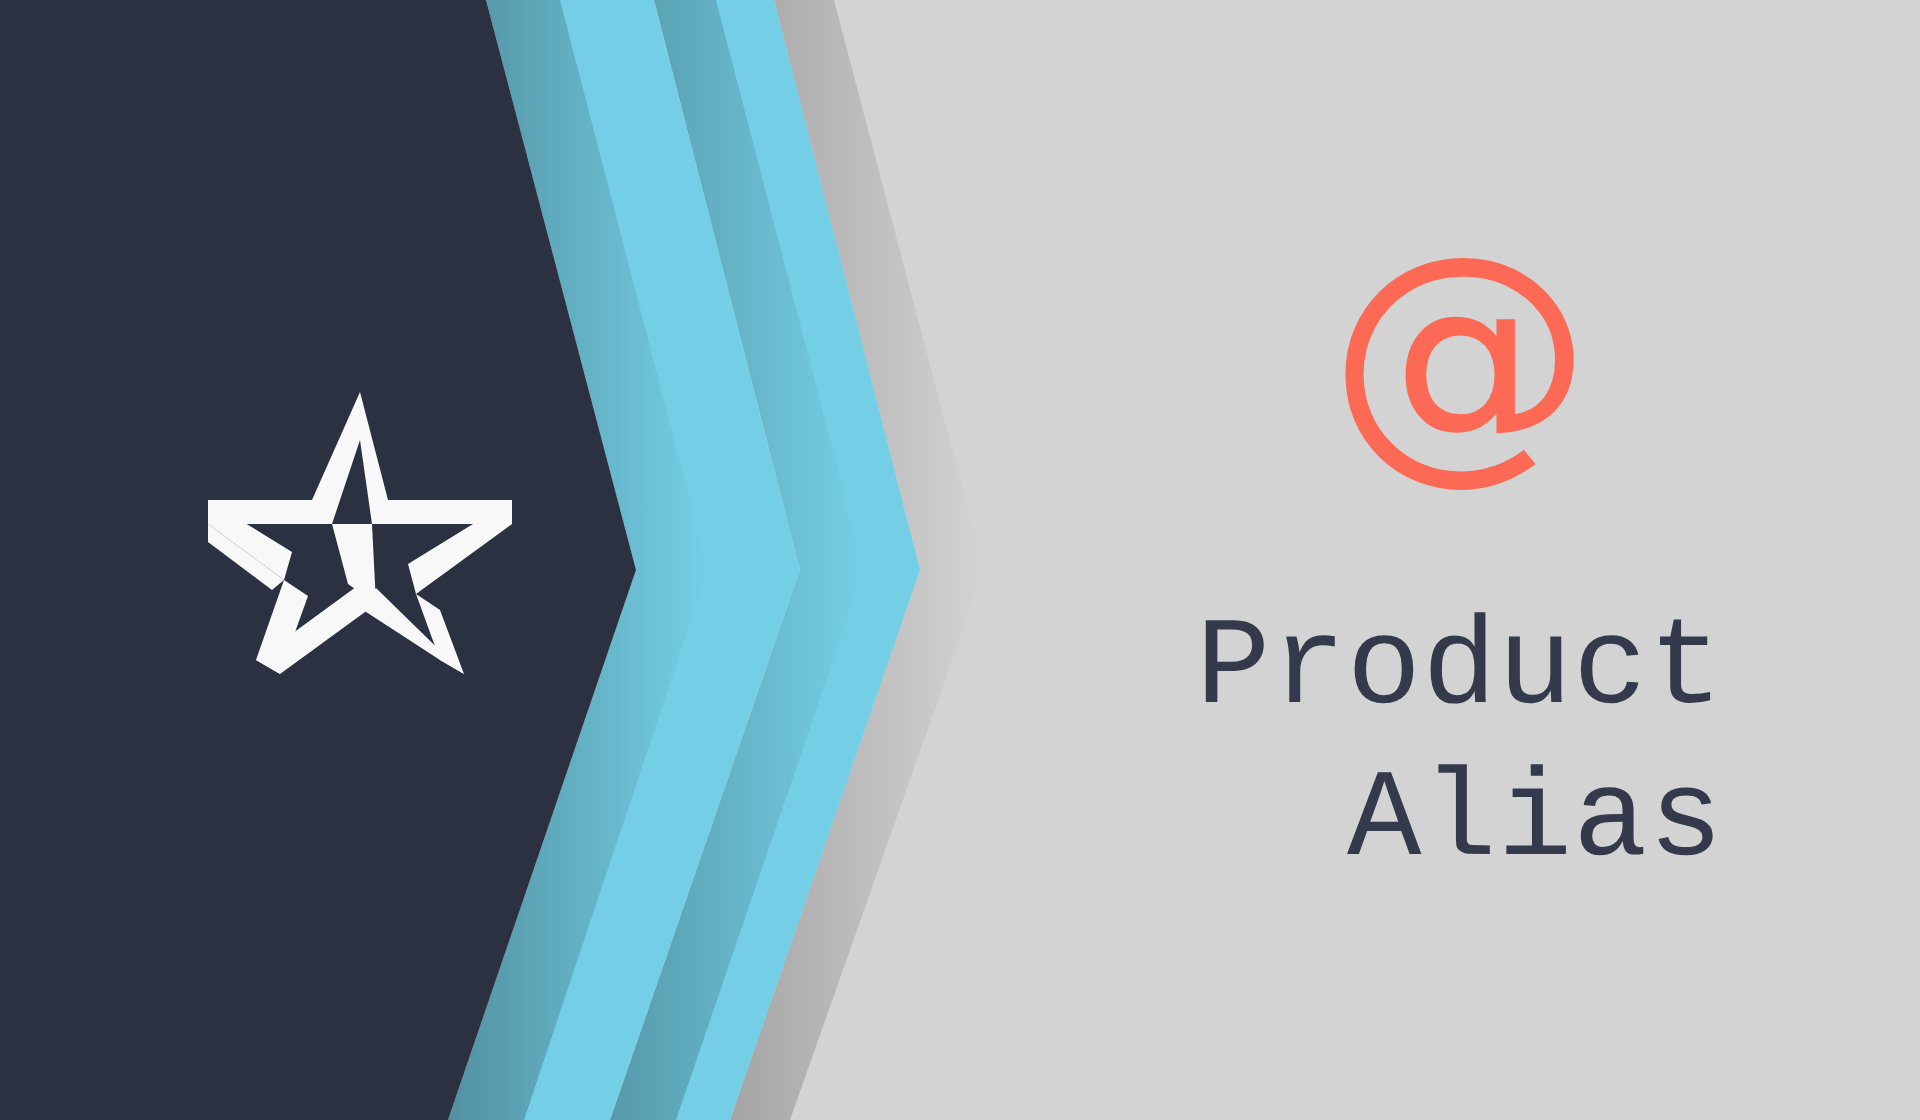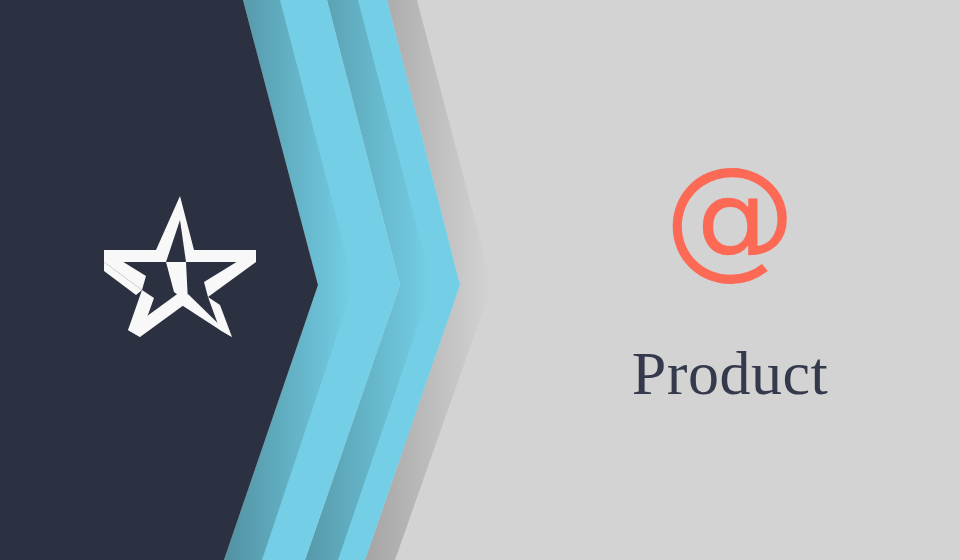--- a/index.html
+++ b/index.html
@@ -53,21 +53,21 @@
     line-height: 1;
     font-weight: 400;
     color: #fc6a55;
     margin: 0 0 54px 0;
     letter-spacing: 0;
     user-select: none;
   }
   .title-block {
     text-align: right;
     color: #343a4b;
-    font-family: Liberation Serif, serif;
+    font-family: Liberation Mono, monospace;
     font-weight: 400;
   }
   .title-line {
     font-size: 62px;
     line-height: 76px;
     letter-spacing: 0.5px;
     white-space: nowrap;
   }
 </style>
 </head>
@@ -127,16 +127,17 @@
         <polygon points="104,105 116,113 128,145 116,138"></polygon>
         <polygon points="128,145 116,138 76,112 84,102"></polygon>
       </g>
     </svg>
   </div>
 
   <div class="right-panel">
     <div class="at-symbol">@</div>
     <div class="title-block">
       <div class="title-line">Product</div>
+      <div class="title-line">Alias</div>
     </div>
   </div>
 
 </div>
 
 </body></html>

